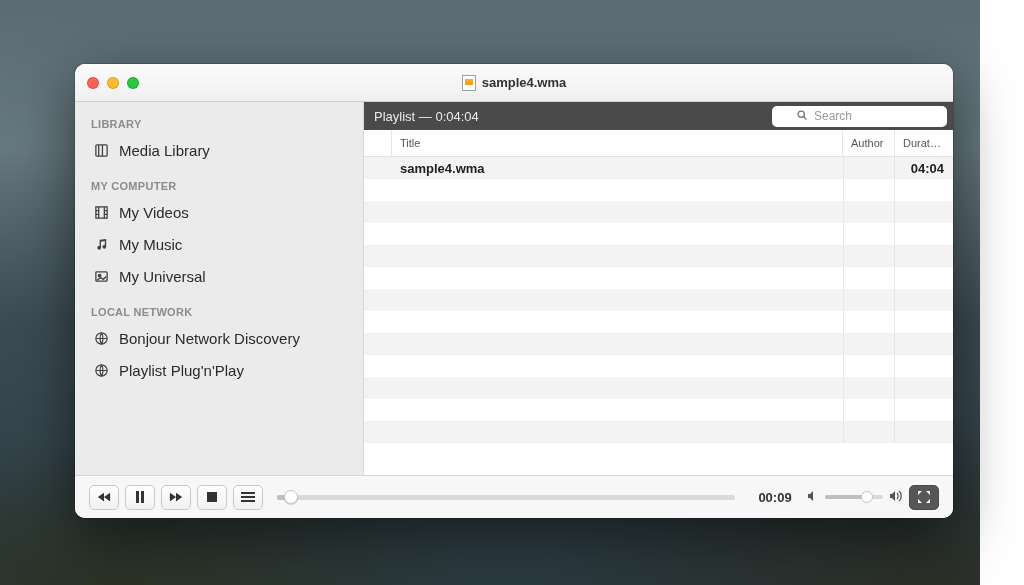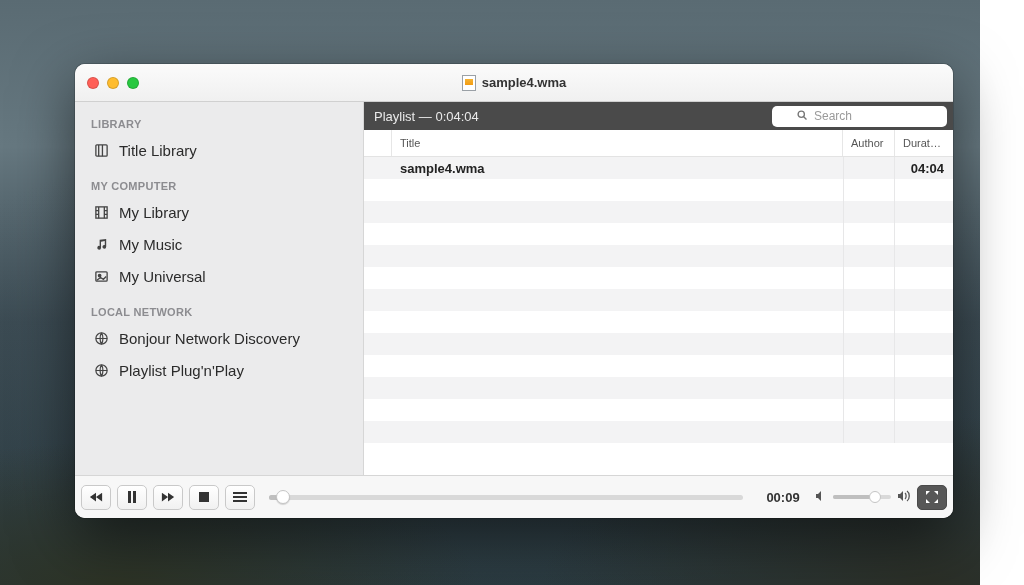--- a/index.html
+++ b/index.html
@@ -88,21 +88,21 @@
   .cell.col-dur{ font-weight:700; justify-content:flex-end; }
   
   .cell.col-handle{ width:28px; flex:0 0 28px;}
   .cell.col-author{ width:52px; flex:0 0 52px; border-left:1px solid #e7e7e8; border-right:1px solid #e7e7e8;}
   .cell.col-dur{ width:58px; flex:0 0 58px;}
   .cell.col-title{ flex:1 1 auto; }
 
   
   .controls {
     height:43px; flex:0 0 43px; border-top:1px solid #d6d6d6; background:#f7f7f7;
-    display:flex; align-items:center; gap:6px; padding:0 6px;
+    display:flex; align-items:center; gap:6px; padding:0 14px;
   }
   .btn {
     height:25px; min-width:30px; padding:0 6px; border:1px solid #c9c9c9; border-radius:5px;
     background:linear-gradient(#fff,#f1f1f1); display:inline-flex; align-items:center; justify-content:center;
     color:#333; font-size:12px; cursor:default;
   }
   .btn svg{ display:block; }
   .progress {
     flex:1 1 auto; height:16px; display:flex; align-items:center; margin:0 8px;
   }
@@ -143,34 +143,34 @@
         <div class="section-label">LIBRARY</div>
 
 
         <div class="item">
           <span class="ico">
             <svg viewBox="0 0 16 16" fill="none" stroke="currentColor" stroke-width="1.4">
                 <rect x="2" y="2" width="12" height="12" rx="1"></rect>
                 <path d="M5 2v12M9 2v12"></path>
               </svg>
           </span>
-          <span>Title Library</span>
+          <span>Media Library</span>
         </div>
 
         <div class="spacer-sm"></div>
         <div class="section-label">MY COMPUTER</div>
 
         <div class="item">
           <span class="ico">
             <svg viewBox="0 0 16 16" fill="none" stroke="currentColor" stroke-width="1.4">
                 <rect x="2" y="2" width="12" height="12"></rect>
                 <path d="M5 2v12M11 2v12M2 6h3M2 10h3M11 6h3M11 10h3"></path>
               </svg>
           </span>
-          <span>My Library</span>
+          <span>My Videos</span>
         </div>
         <div class="item">
           <span class="ico">
             <svg viewBox="0 0 16 16" fill="currentColor">
                 <path d="M6 3l7-1v8.5a2 2 0 1 1-1.5-1.94V4.3L7.5 5v6.5A2 2 0 1 1 6 9.56z"></path>
               </svg>
           </span>
           <span>My Music</span>
         </div>
         <div class="item">

